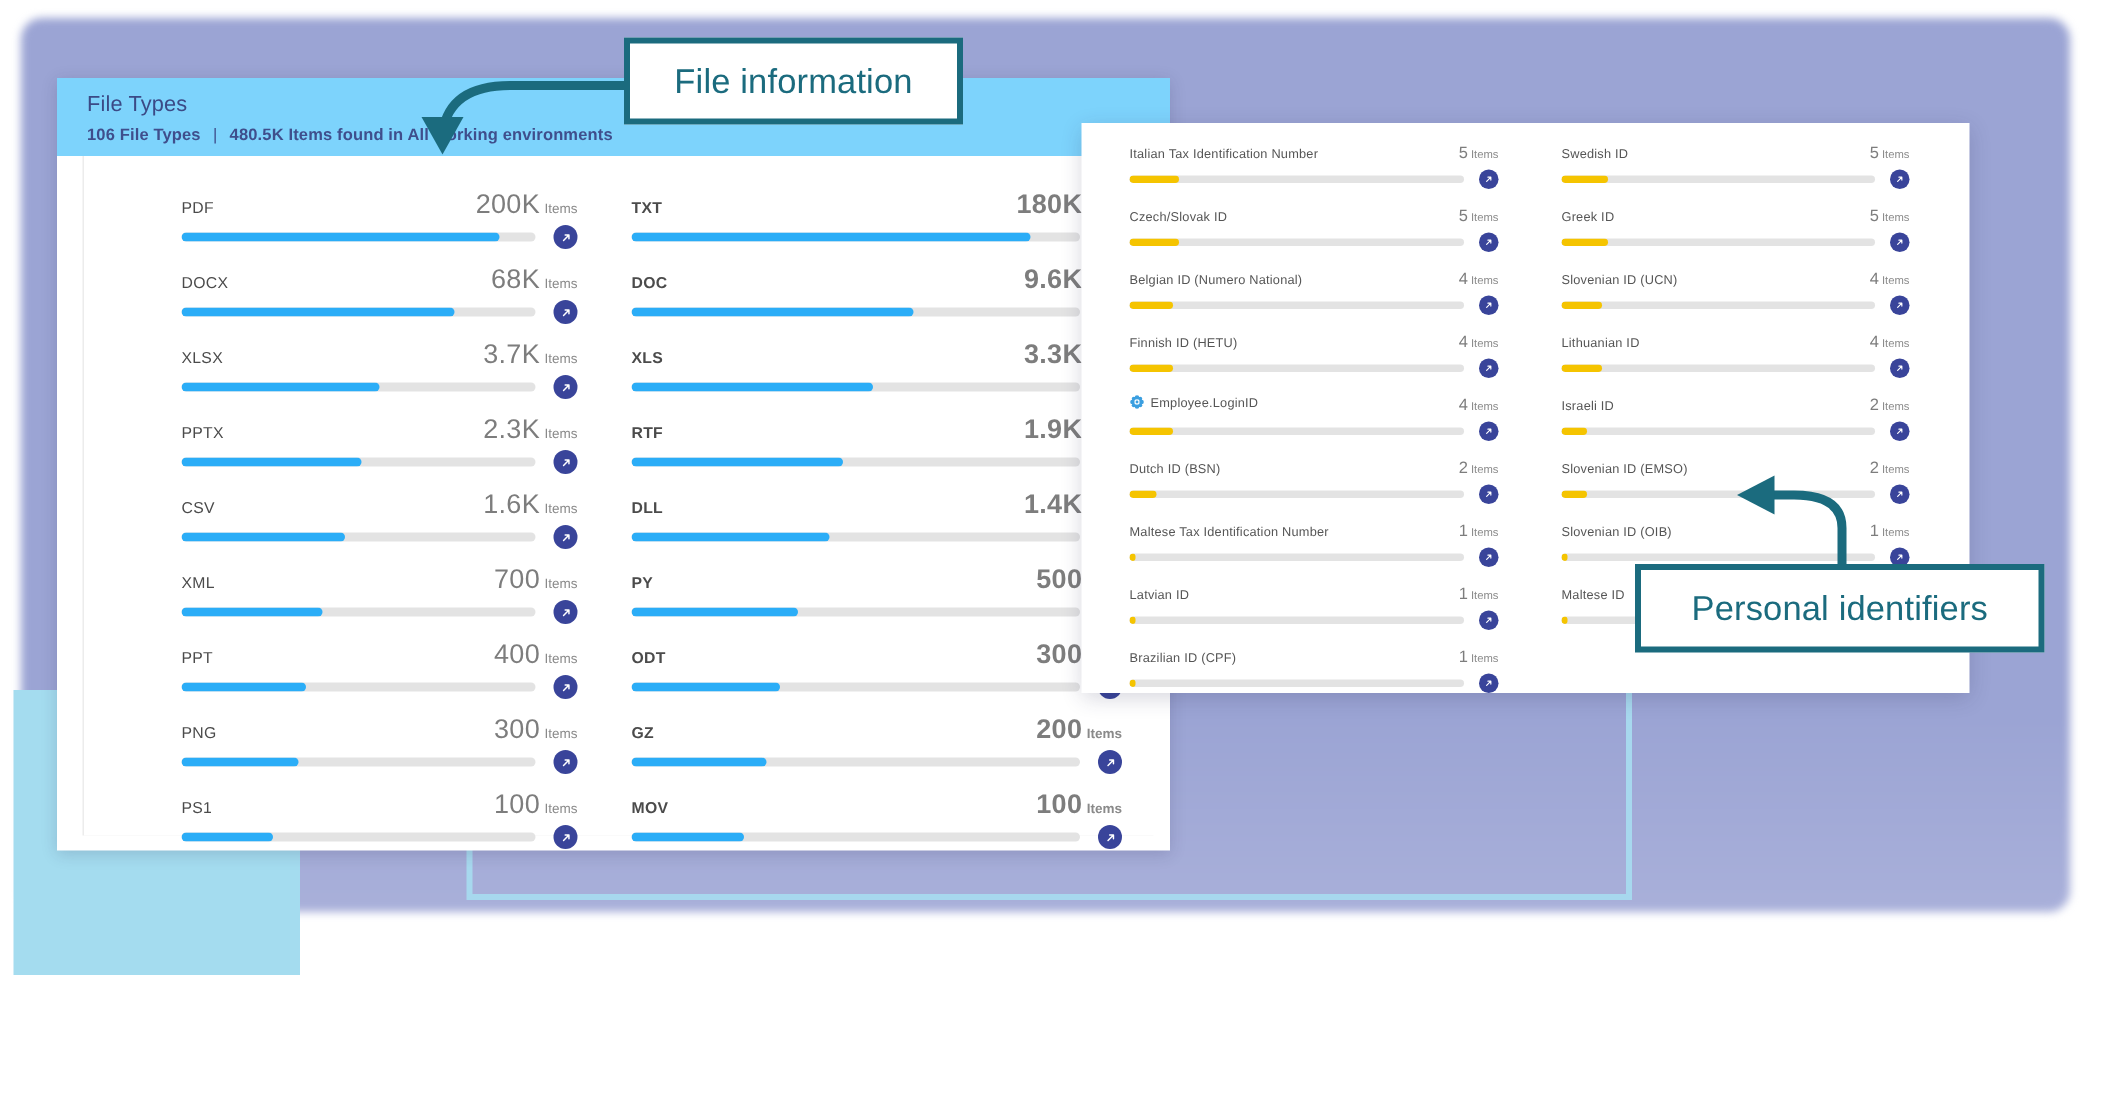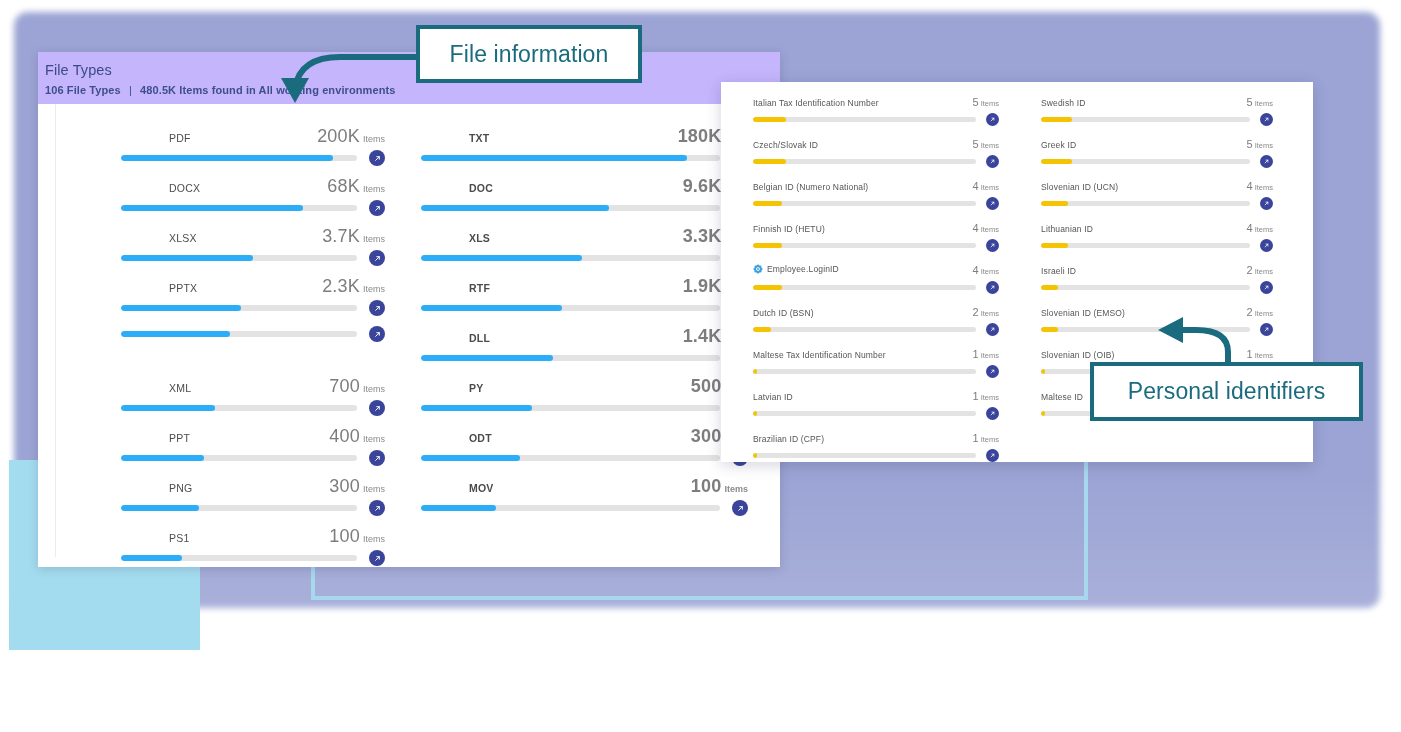--- a/index.html
+++ b/index.html
@@ -53,22 +53,22 @@
 
   
   .card-filetypes {
     position: absolute;
     left: 38px; top: 52px;
     width: 742px; height: 515px;
     background: #ffffff;
     box-shadow: 0 2px 10px rgba(40,40,80,.18);
   }
   .ft-header {
-    padding: 10px 0 8px 7px;
-    background: #c4b5fd;
+    padding: 10px 0 8px 20px;
+    background: #7dd3fc;
   }
   .ft-title {
     color: #3b4a86;
     font-size: 14.5px;
     letter-spacing: .1px;
     margin: 0 0 6px 0;
   }
   .ft-sub {
     color: #3f4e8c;
     font-size: 11px;
@@ -96,21 +96,20 @@
     height: 50px;
     padding: 0 28px 0 65px;
     box-sizing: border-box;
   }
   .ft-col.right .ft-row { padding-left: 8px; padding-right: 22px;}
   .ft-row-top {
     display: flex;
     align-items: baseline;
     justify-content: space-between;
     padding-bottom: 3px;
-    margin-left: 48px;
   }
   .ft-name {
     font-size: 10.5px;
     color: #4b4b4b;
     letter-spacing: .2px;
   }
   .ft-val-wrap { white-space: nowrap; }
   .ft-val {
     font-size: 18px;
     color: #7d7d7d;
@@ -220,21 +219,21 @@
     border: 4px solid #1b6b7e;
     box-sizing: border-box;
     display: flex;
     align-items: center;
     justify-content: center;
     color: #1b6b7e;
     font-size: 23px;
     letter-spacing: .1px;
   }
   .callout-file { left: 416px; top: 25px; width: 226px; height: 58px; }
-  .callout-pi   { left: 1090px; top: 362px; width: 273px; height: 59px; }
+  .callout-pi   { left: 1090px; top: 376px; width: 273px; height: 59px; }
 
   .arrow-svg { position: absolute; overflow: visible; }
 </style>
 </head>
 <body>
 
 <div id="stage">
 
   <div class="deco-cyan-tr"></div>
   <div class="deco-blob"></div>
@@ -310,20 +309,24 @@
                 <div class="ft-fill" style="width: 51%;"></div>
               </div>
               <div class="goto-btn">
                 <svg width="9" height="9" viewBox="0 0 10 10">
                   <path d="M3 7 L7 3 M4.2 3 H7 V5.8" stroke="#ffffff" stroke-width="1.1" fill="none" stroke-linecap="round" stroke-linejoin="round"></path>
                 </svg>
               </div>
             </div>
           </div>
           <div class="ft-row">
+            <div class="ft-row-top">
+              <span class="ft-name">CSV</span>
+              <span class="ft-val-wrap"><span class="ft-val">1.6K</span><span class="ft-units">Items</span></span>
+            </div>
             <div class="ft-bar-line">
               <div class="ft-track">
                 <div class="ft-fill" style="width: 46%;"></div>
               </div>
               <div class="goto-btn">
                 <svg width="9" height="9" viewBox="0 0 10 10">
                   <path d="M3 7 L7 3 M4.2 3 H7 V5.8" stroke="#ffffff" stroke-width="1.1" fill="none" stroke-linecap="round" stroke-linejoin="round"></path>
                 </svg>
               </div>
             </div>
@@ -491,20 +494,36 @@
             </div>
           </div>
           <div class="ft-row">
             <div class="ft-row-top">
               <span class="ft-name">ODT</span>
               <span class="ft-val-wrap"><span class="ft-val">300</span><span class="ft-units">Items</span></span>
             </div>
             <div class="ft-bar-line">
               <div class="ft-track">
                 <div class="ft-fill" style="width: 33%;"></div>
+              </div>
+              <div class="goto-btn">
+                <svg width="9" height="9" viewBox="0 0 10 10">
+                  <path d="M3 7 L7 3 M4.2 3 H7 V5.8" stroke="#ffffff" stroke-width="1.1" fill="none" stroke-linecap="round" stroke-linejoin="round"></path>
+                </svg>
+              </div>
+            </div>
+          </div>
+          <div class="ft-row">
+            <div class="ft-row-top">
+              <span class="ft-name">GZ</span>
+              <span class="ft-val-wrap"><span class="ft-val">200</span><span class="ft-units">Items</span></span>
+            </div>
+            <div class="ft-bar-line">
+              <div class="ft-track">
+                <div class="ft-fill" style="width: 30%;"></div>
               </div>
               <div class="goto-btn">
                 <svg width="9" height="9" viewBox="0 0 10 10">
                   <path d="M3 7 L7 3 M4.2 3 H7 V5.8" stroke="#ffffff" stroke-width="1.1" fill="none" stroke-linecap="round" stroke-linejoin="round"></path>
                 </svg>
               </div>
             </div>
           </div>
           <div class="ft-row">
             <div class="ft-row-top">

